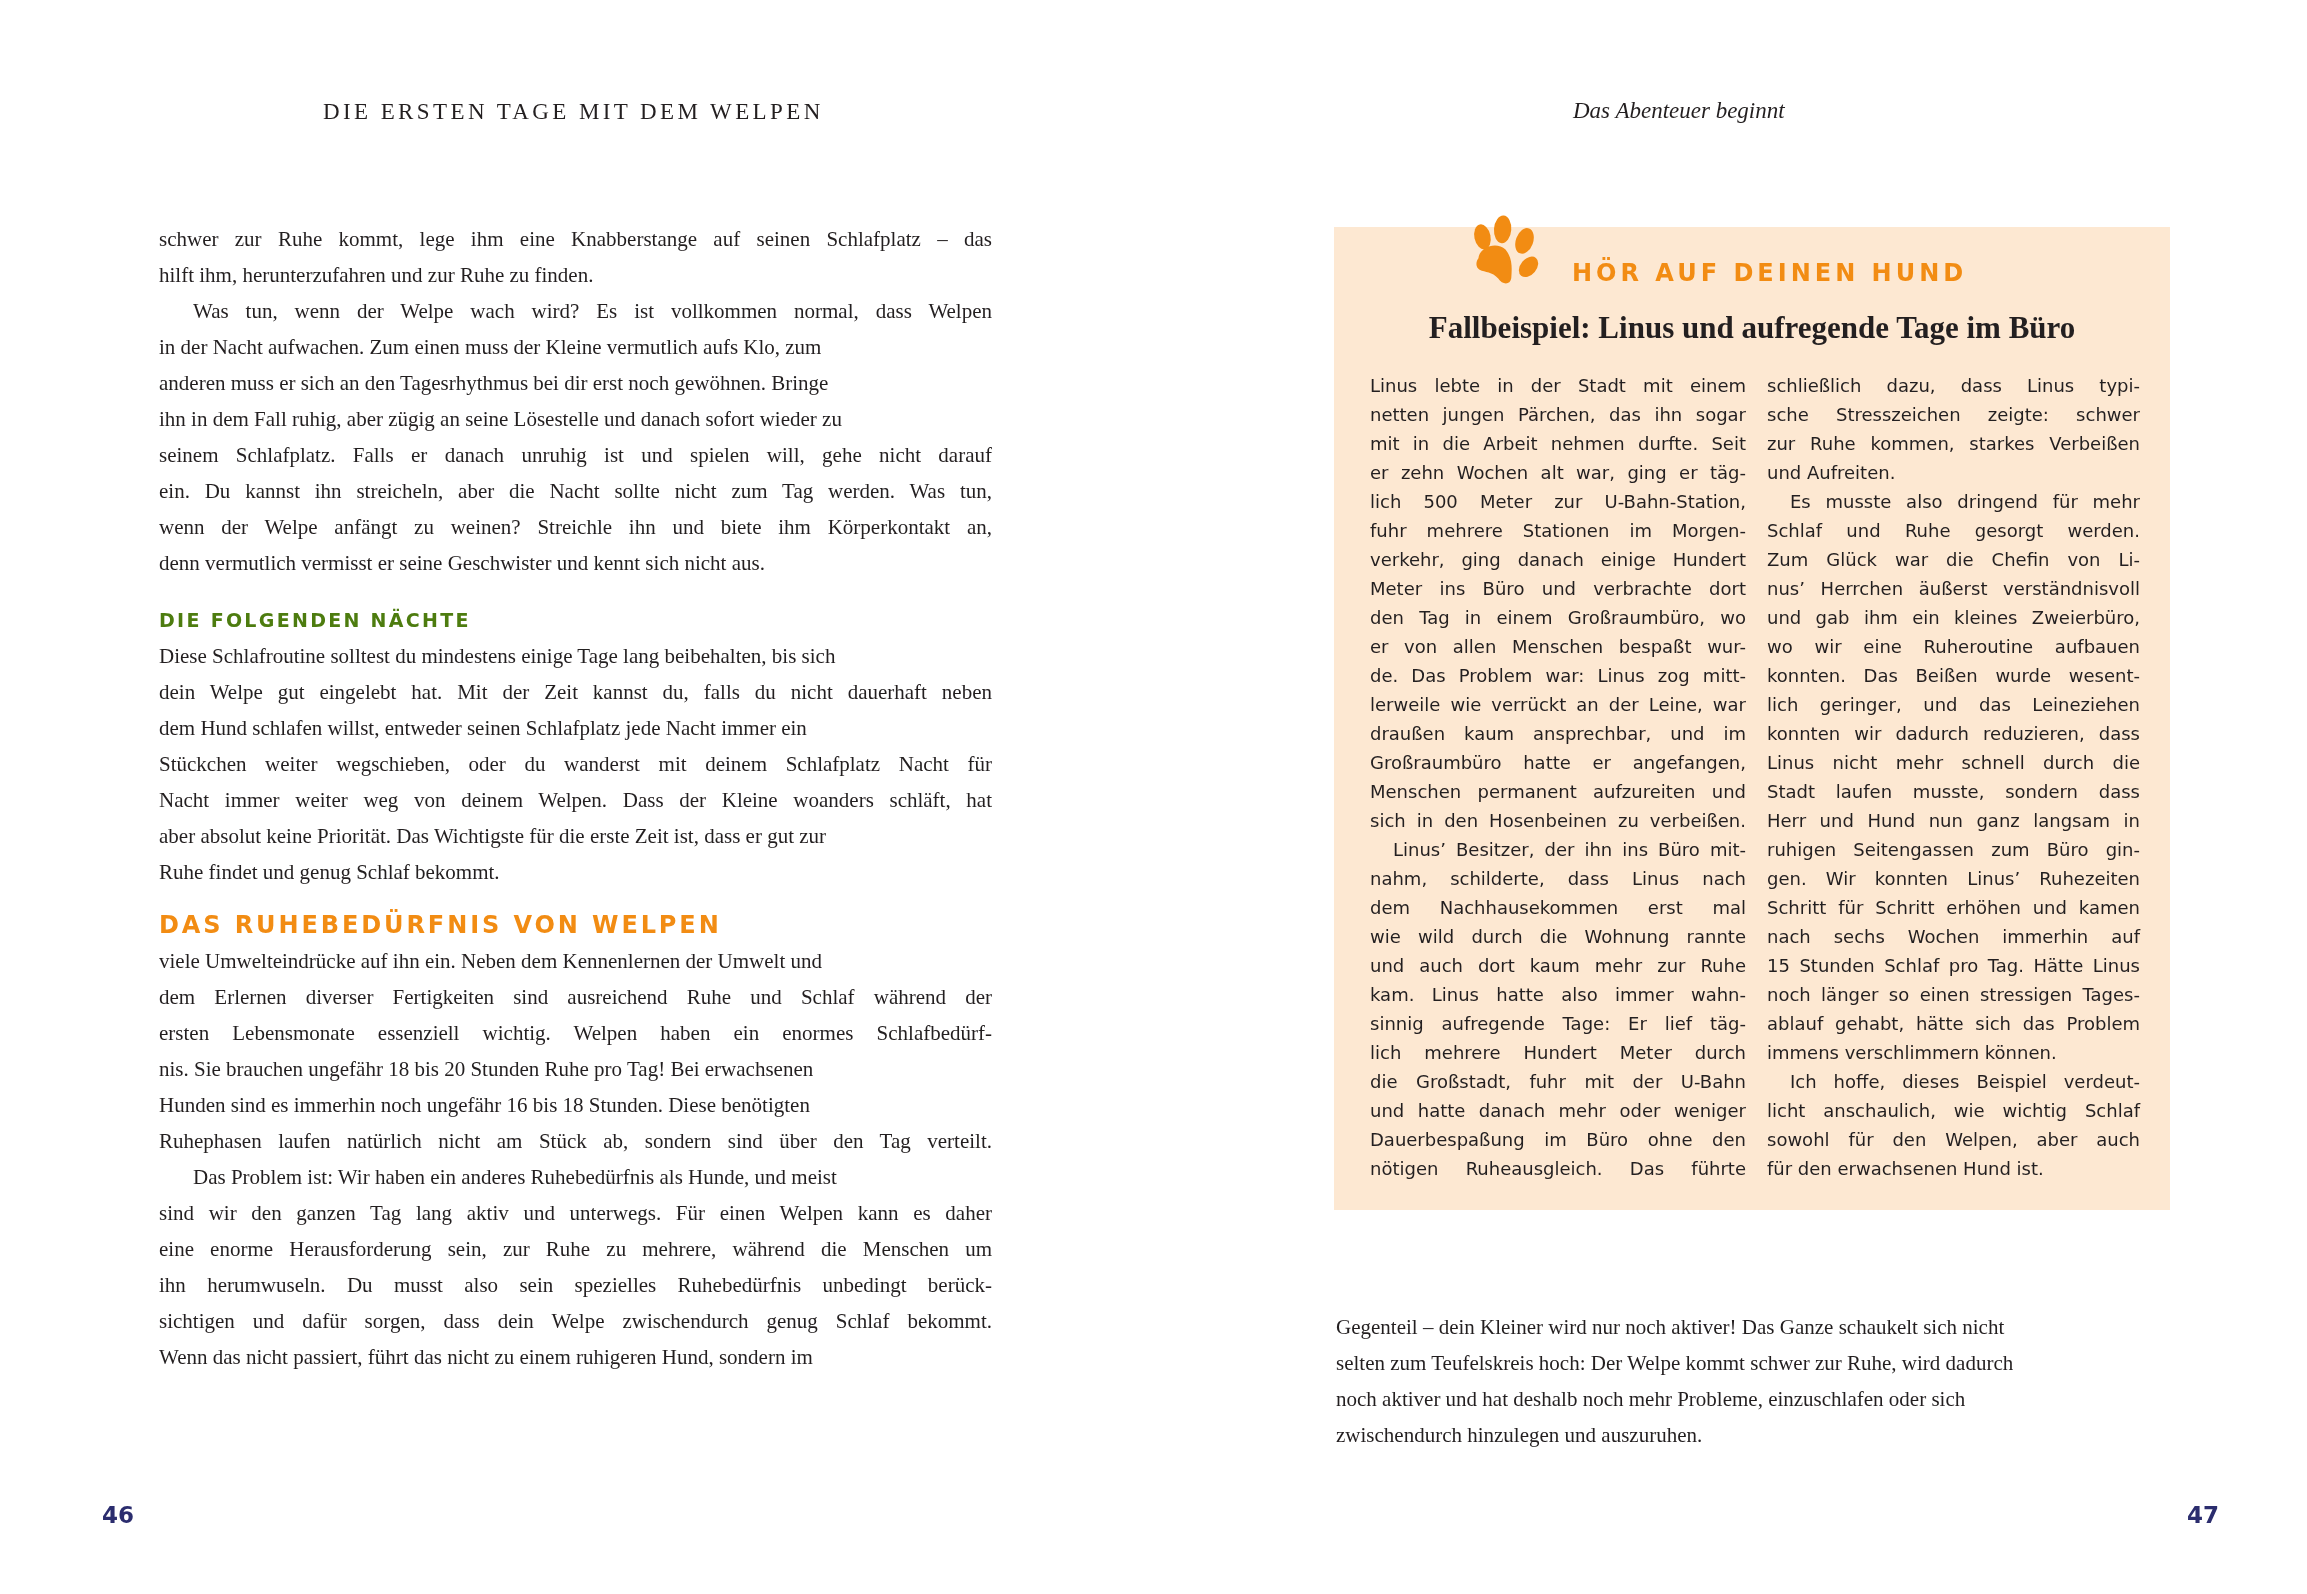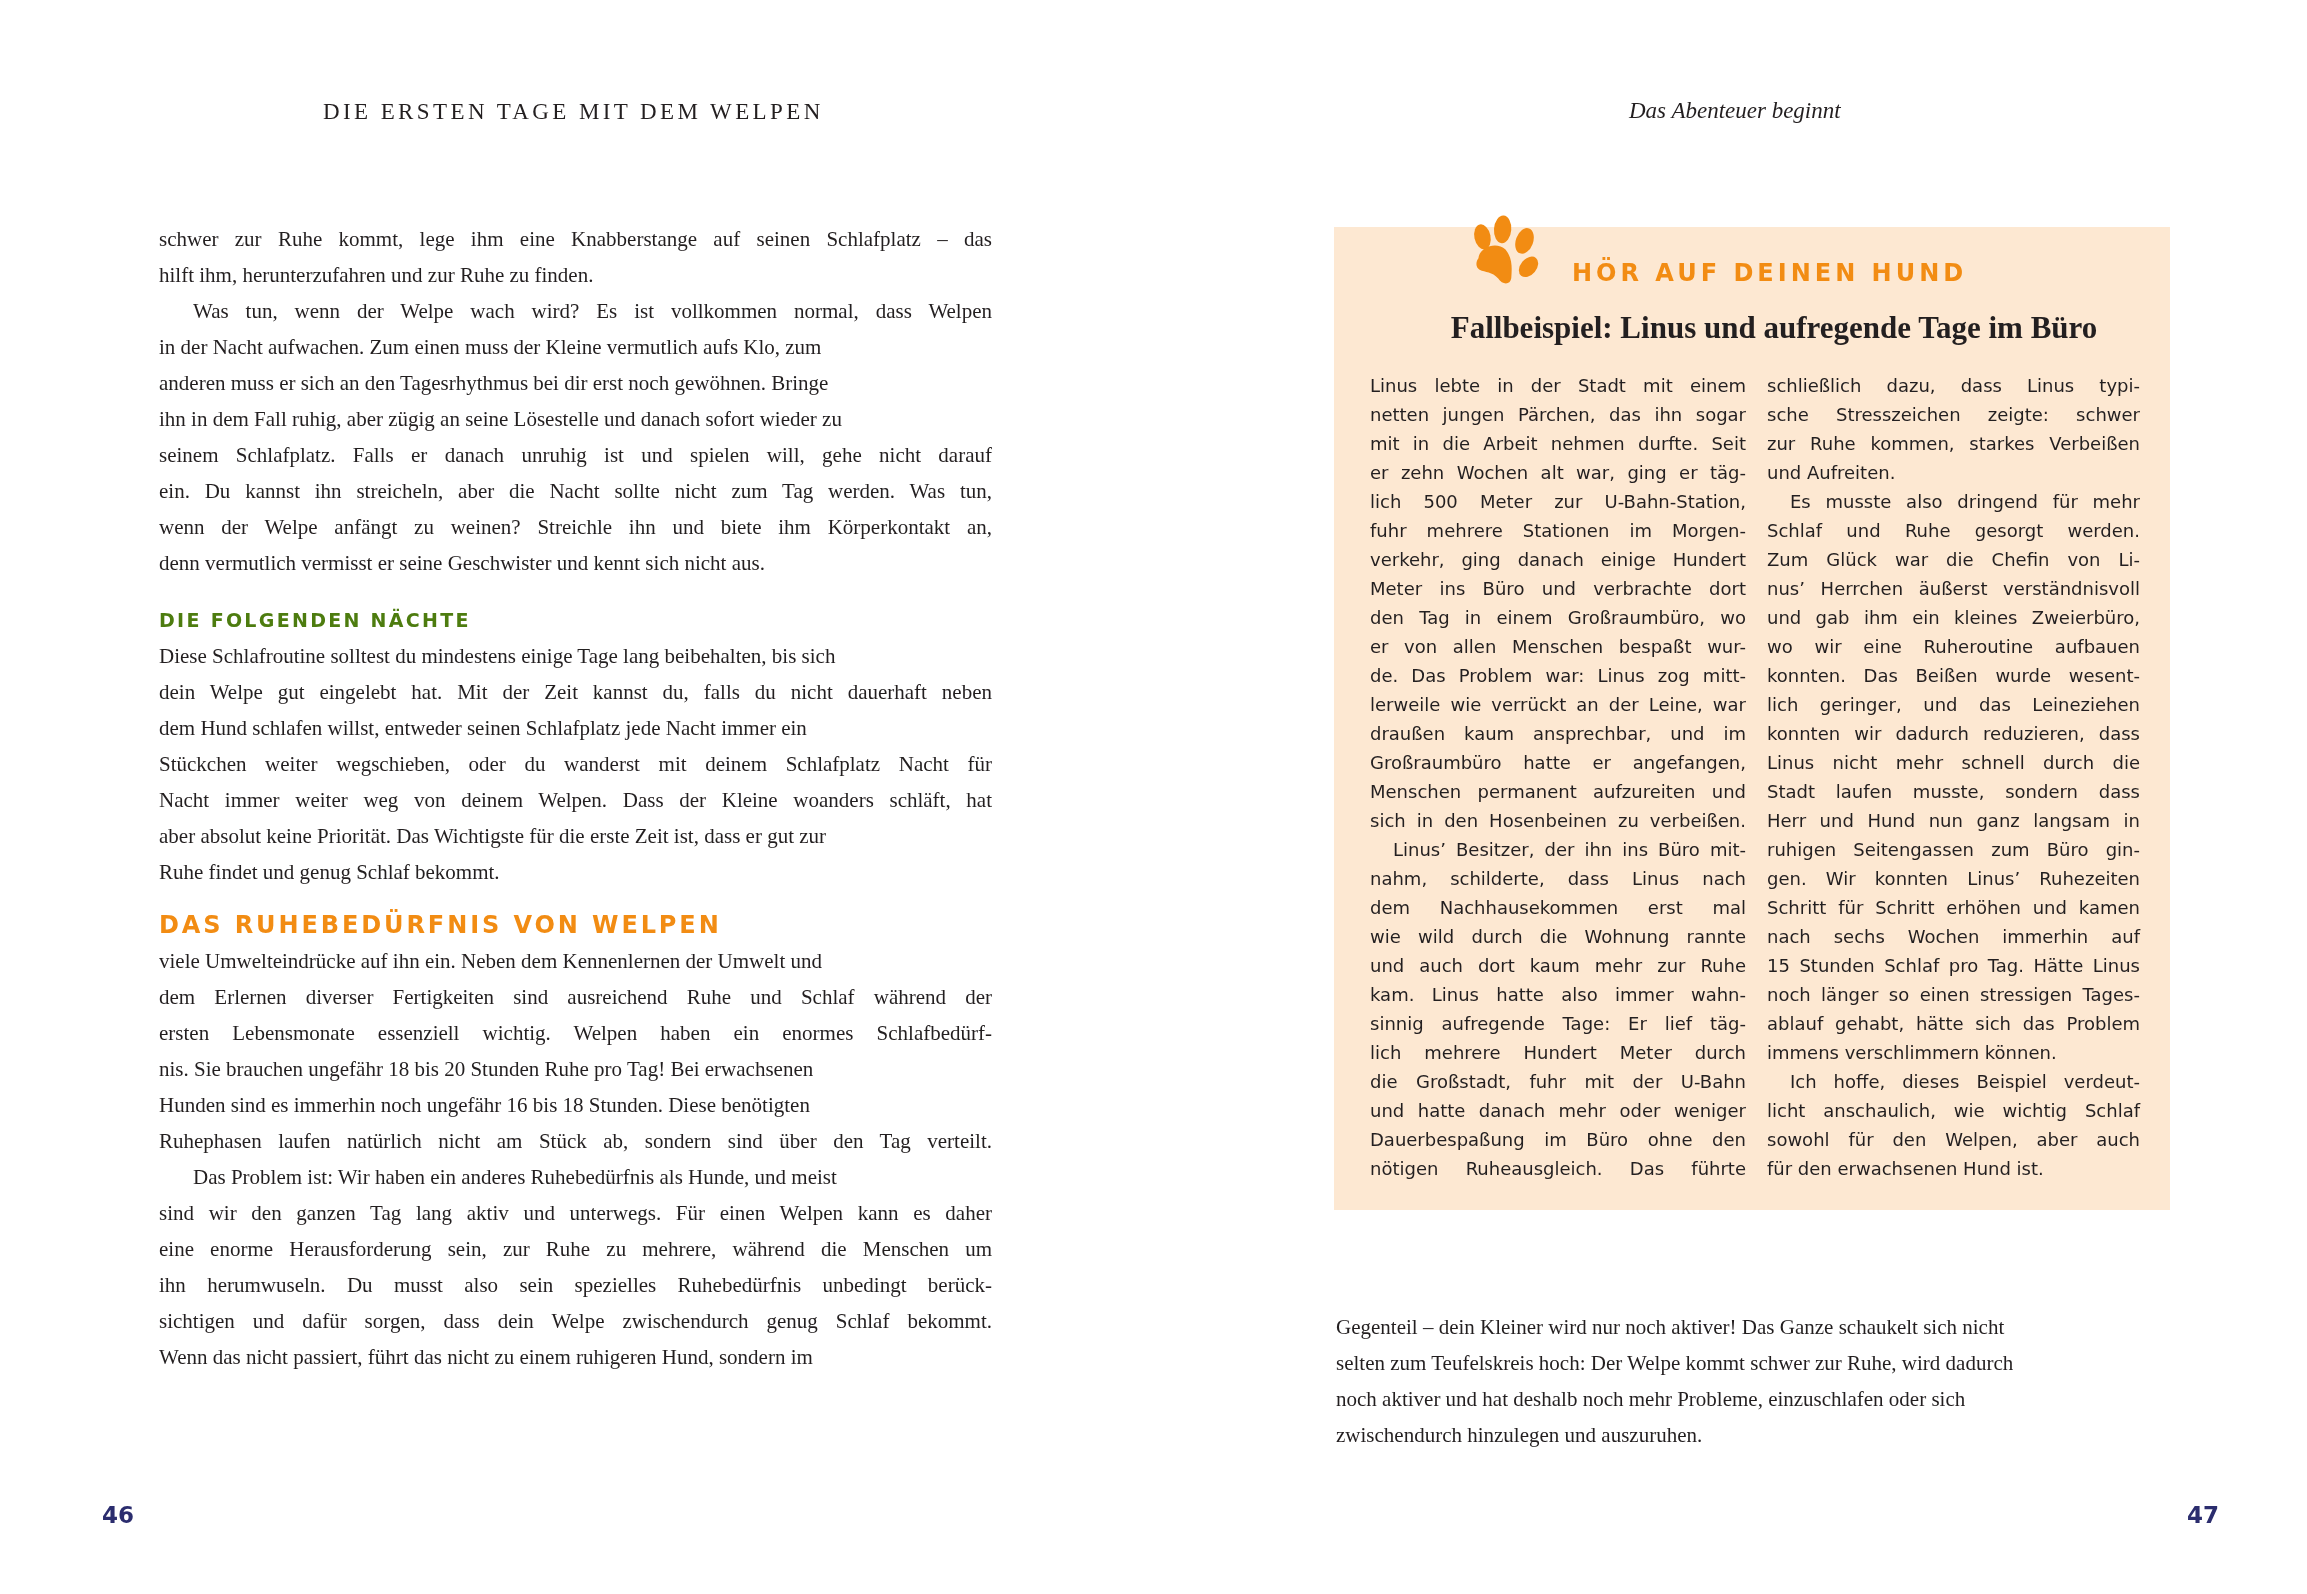--- a/index.html
+++ b/index.html
@@ -4,21 +4,21 @@
 <style>
   html, body { margin: 0; padding: 0; background: #ffffff; }
   body { width: 2307px; height: 1595px; position: relative; overflow: hidden; color: #231f20; }
 
   .running-head-left {
     position: absolute; left: 323px; top: 99px;
     font-family: "Liberation Serif", serif; font-size: 23px; letter-spacing: 3.4px;
     color: #231f20; white-space: nowrap;
   }
   .running-head-right {
-    position: absolute; left: 1629px; top: 98px;
+    position: absolute; left: 1573px; top: 98px;
     font-family: "Liberation Serif", serif; font-style: italic; font-size: 23px;
     color: #231f20; white-space: nowrap;
   }
 
   .page-num {
     position: absolute; top: 1502px;
     font-family: "DejaVu Sans", sans-serif; font-weight: bold; font-size: 23px;
     color: #2b2d6e;
   }
   .page-num.left { left: 102px; }
@@ -52,21 +52,21 @@
     position: absolute; left: 1468px; top: 215px; width: 75px; height: 72px;
   }
   .tip-kicker {
     position: absolute; left: 1572px; top: 259px;
     font-family: "DejaVu Sans", sans-serif; font-weight: bold; font-size: 24px;
     letter-spacing: 4px; color: #f28c13; white-space: nowrap;
   }
   .tip-title {
     position: absolute; left: 1334px; width: 836px; top: 310px; text-align: center;
     font-family: "Liberation Serif", serif; font-weight: bold; font-size: 31px;
-    color: #231f20; white-space: nowrap; margin-left: 22px;
+    color: #231f20; white-space: nowrap;
   }
   .tip-col {
     position: absolute; top: 371px; width: 376px;
     font-family: "DejaVu Sans", sans-serif; font-size: 18px; line-height: 29px;
     color: #231f20;
   }
   .tip-col.c1 { left: 1370px; }
   .tip-col.c2 { left: 1767px; width: 373px; }
   .tip-col .line.justify { letter-spacing: 0; }
   .tip-col .indent { padding-left: 23px; }

